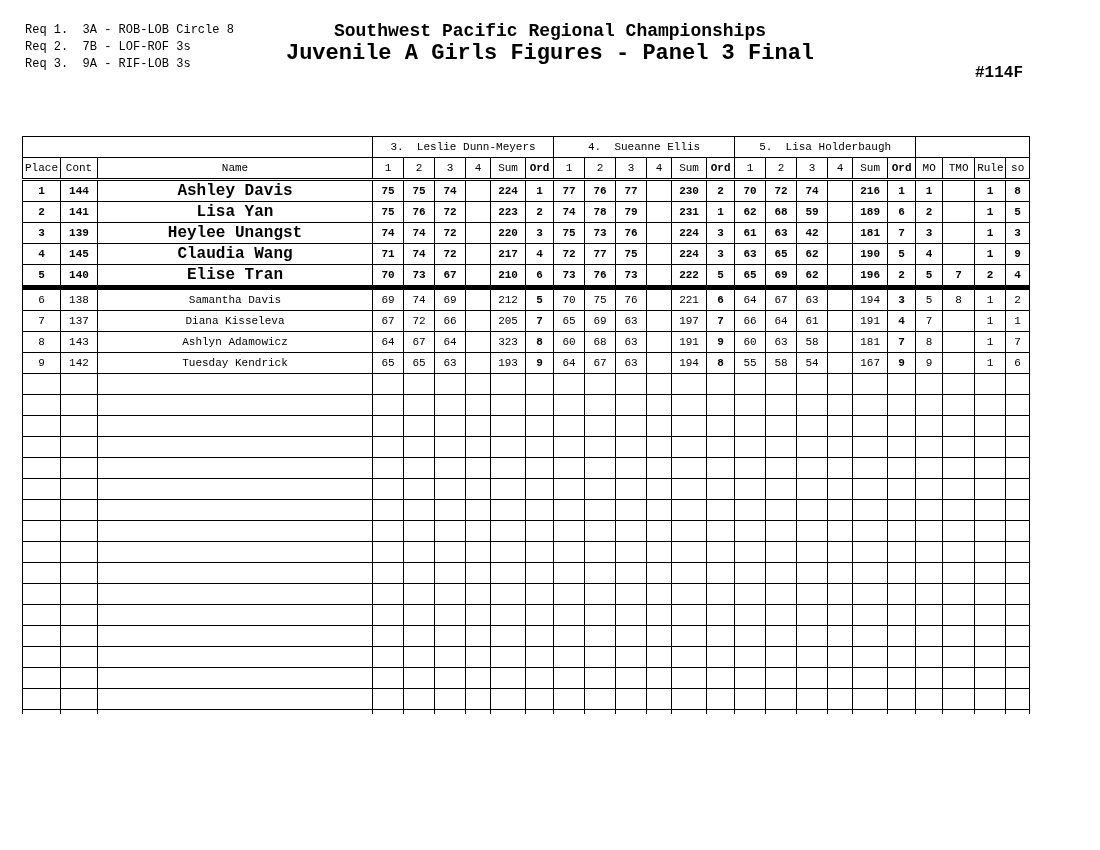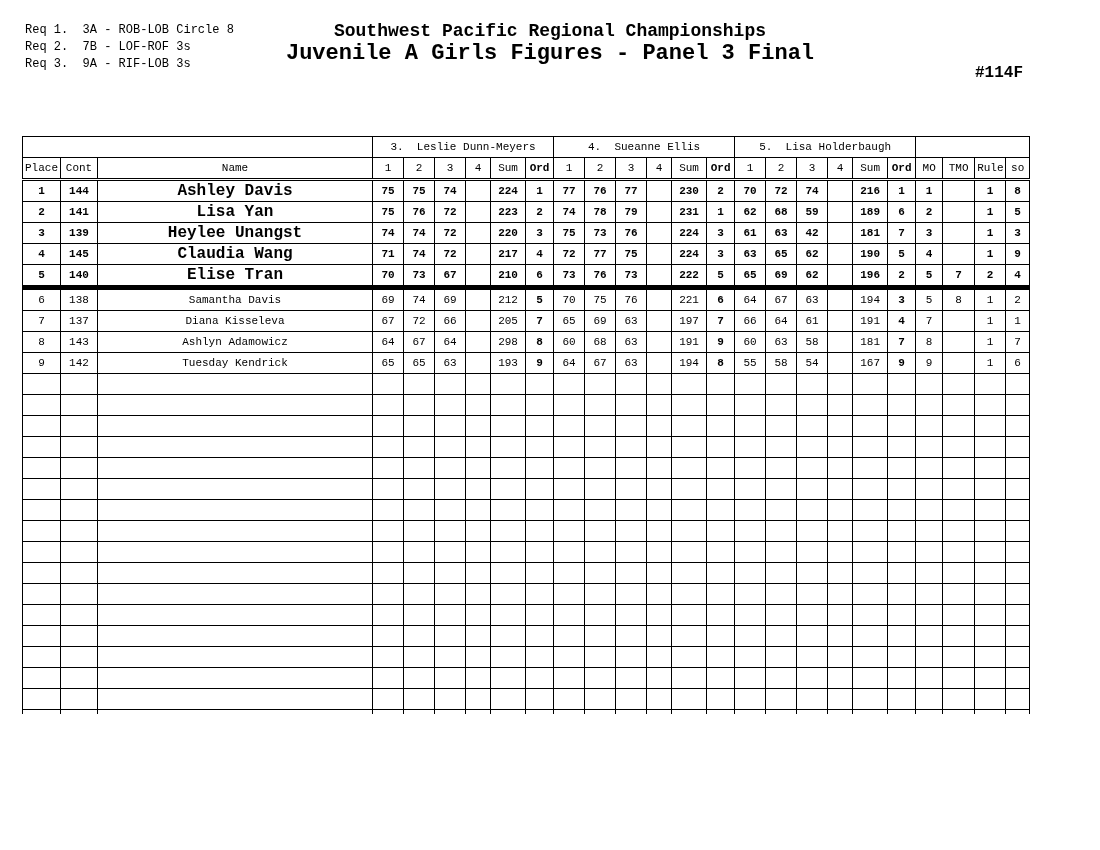--- a/index.html
+++ b/index.html
@@ -314,21 +314,21 @@
           <td>1</td>
         </tr>
         <tr>
           <td>8</td>
           <td>143</td>
           <td class="namec">Ashlyn Adamowicz</td>
           <td>64</td>
           <td>67</td>
           <td>64</td>
           <td></td>
-          <td class="sumc">298</td>
+          <td class="sumc">323</td>
           <td class="ordc">8</td>
           <td>60</td>
           <td>68</td>
           <td>63</td>
           <td></td>
           <td class="sumc">191</td>
           <td class="ordc">9</td>
           <td>60</td>
           <td>63</td>
           <td>58</td>

